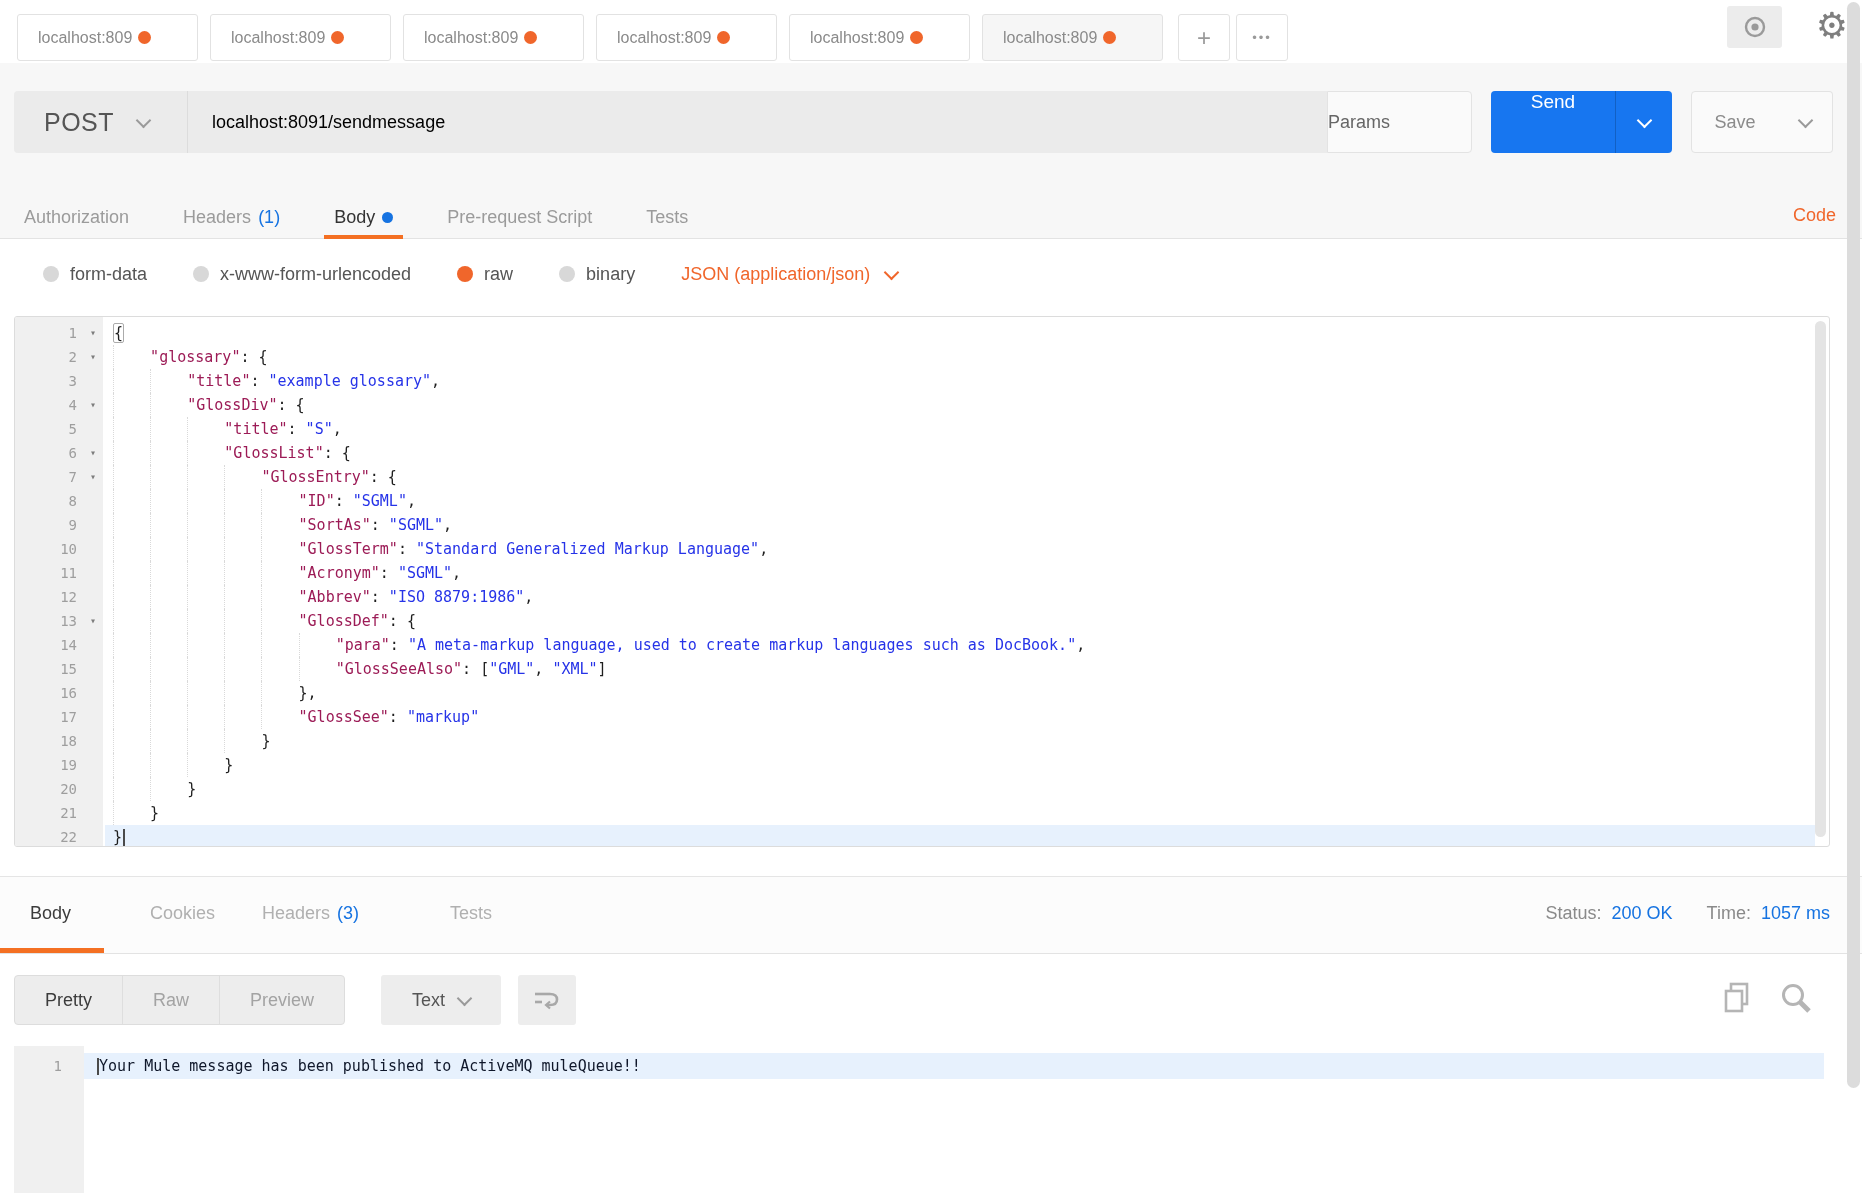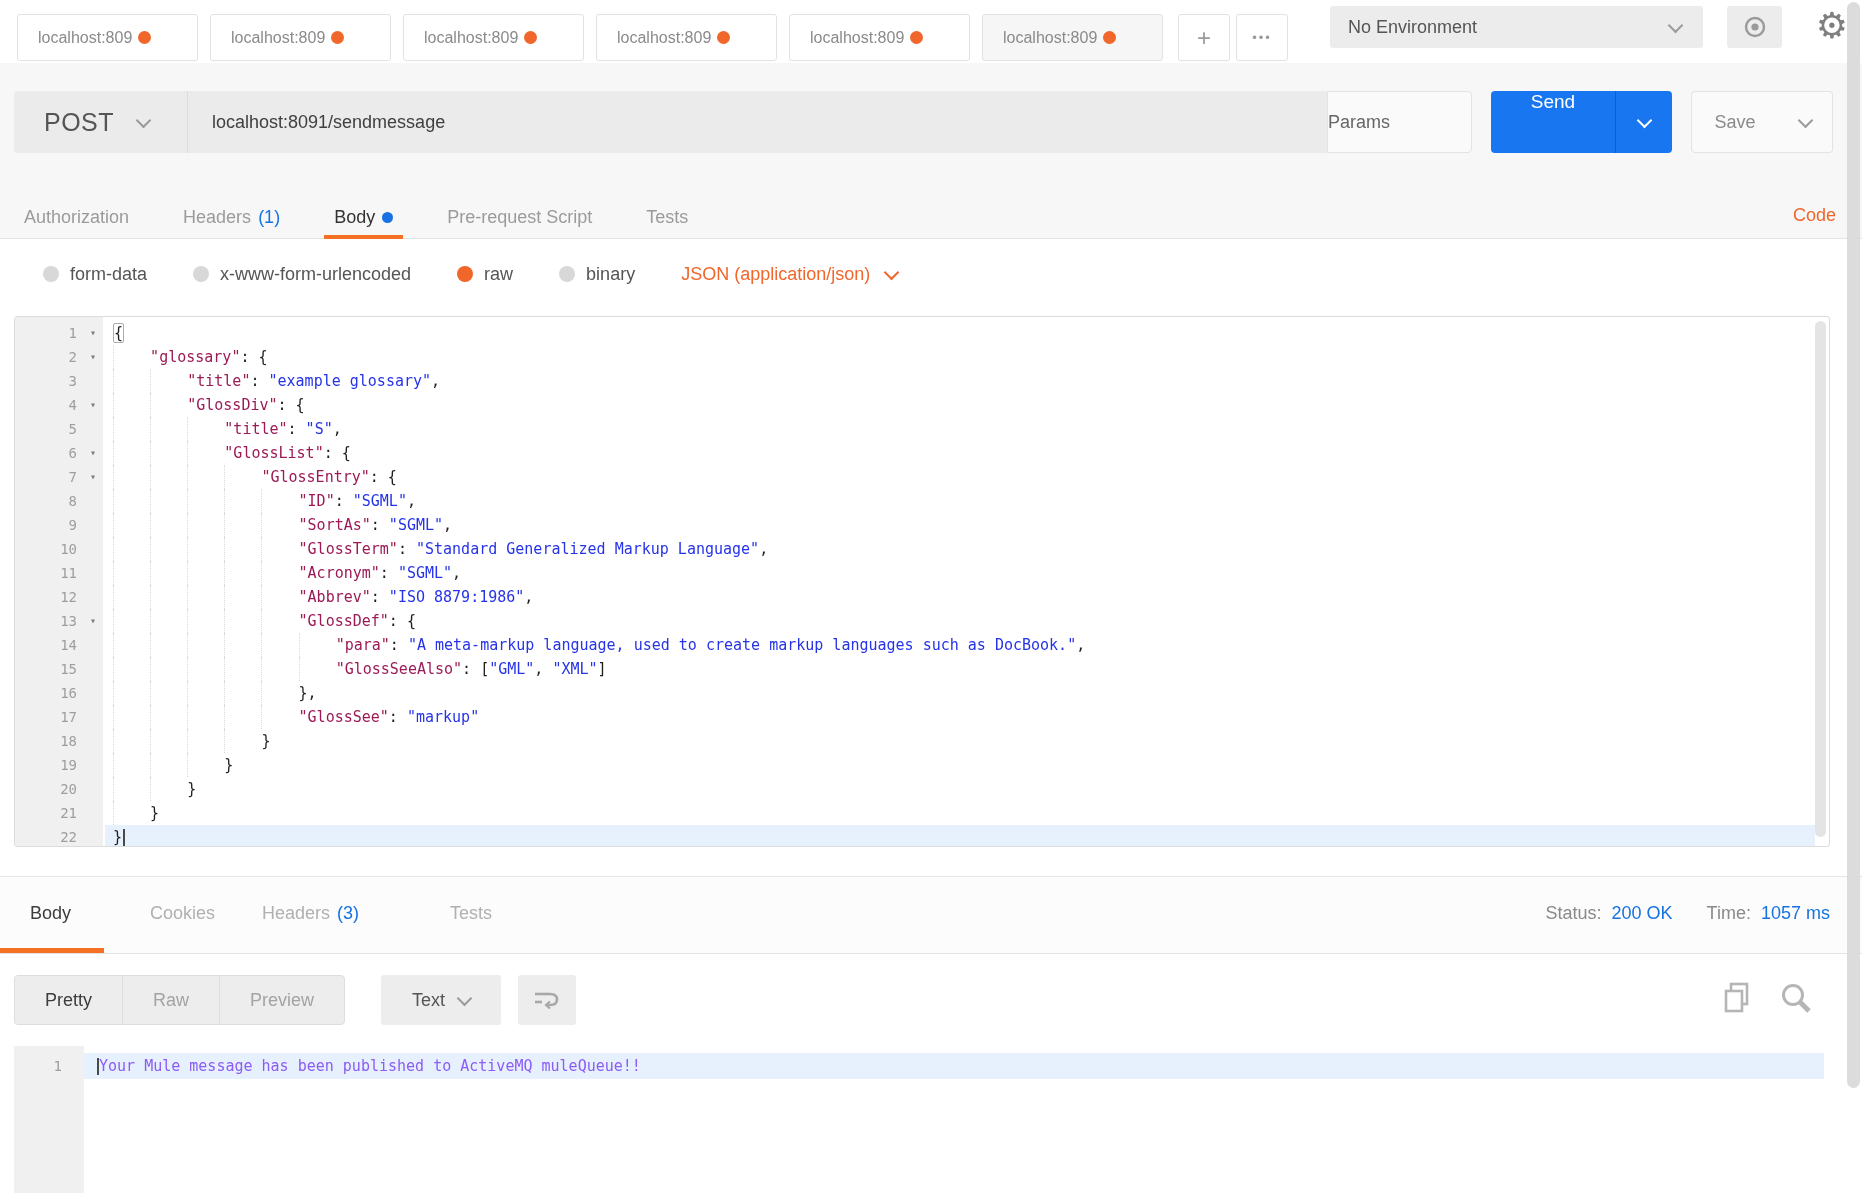--- a/index.html
+++ b/index.html
@@ -33,21 +33,21 @@
 
   
   .band{position:absolute;left:0;top:63px;width:1862px;height:176px;background:#f7f7f7;
         border-bottom:1px solid #e3e3e3;box-sizing:border-box;}
 
   .method-box{position:absolute;left:14px;top:91px;width:173px;height:62px;background:#ebebeb;
               border-radius:4px 0 0 4px;display:flex;align-items:center;}
   .method-label{margin-left:30px;font-size:25px;color:#555;letter-spacing:.5px;}
   .method-box .chev{margin-left:24px;}
   .url-input{position:absolute;left:187px;top:91px;width:1140px;height:62px;background:#ebebeb;border:none;
-             border-left:1px solid #dcdcdc;font-size:18px;color:#404040;padding:0 0 0 24px;outline:none;
+             border-left:1px solid #dcdcdc;font-size:18px;color:#000000;padding:0 0 0 24px;outline:none;
              font-family:"Liberation Sans",sans-serif;box-sizing:border-box;}
   .params-btn{position:absolute;left:1327px;top:91px;width:145px;height:62px;background:#fafafa;
               border:1px solid #e3e3e3;box-sizing:border-box;display:flex;align-items:center;justify-content:flex-start;
               font-size:18px;color:#666;border-radius:0 4px 4px 0;}
   .send-btn{position:absolute;left:1491px;top:91px;width:124px;height:62px;background:#1776F0;border-radius:4px 0 0 4px;
             display:flex;align-items:flex-start;justify-content:center;color:#fff;font-size:19px;}
   .send-chev{position:absolute;left:1615px;top:91px;width:57px;height:62px;background:#1776F0;border-radius:0 4px 4px 0;
              border-left:1px solid rgba(0,0,0,.18);box-sizing:border-box;display:flex;align-items:center;justify-content:center;}
   .save-btn{position:absolute;left:1691px;top:91px;width:88px;height:62px;background:#fafafa;border:1px solid #e3e3e3;
             box-sizing:border-box;border-radius:4px 0 0 4px;display:flex;align-items:center;justify-content:center;
@@ -116,21 +116,21 @@
   .search-btn{position:absolute;right:34px;top:8px;}
 
   
   .resp-body{position:absolute;left:14px;top:1046px;width:1816px;height:147px;overflow:hidden;background:#fff;}
   .resp-gutter{position:absolute;left:0;top:0;bottom:0;width:70px;background:#f0f0f0;}
   .resp-line{position:absolute;left:0;top:7px;right:6px;height:26px;display:flex;align-items:center;
              font-family:"DejaVu Sans Mono",monospace;font-size:15px;}
   .resp-ln{width:70px;padding-right:22px;box-sizing:border-box;text-align:right;color:#9e9e9e;font-size:14px;flex:none;
            font-family:"DejaVu Sans Mono",monospace;}
   .resp-code{flex:1;background:#e7f1fd;height:26px;display:flex;align-items:center;padding-left:12px;
-             white-space:pre;color:#8b5cf6;}
+             white-space:pre;color:#0f172a;}
 
   .win-scroll{position:absolute;right:2px;top:2px;width:13px;height:1086px;background:#dcdcdc;border-radius:7px;}
 </style>
 </head>
 <body>
 
 <div class="screen">
 
   <div class="browser-tabs">
       <div class="btab">
@@ -158,24 +158,20 @@
         <span class="btab-dot"></span>
       </div>
     </div>
   <div class="tab-btn new-tab">
       <span>+</span>
     </div>
   <div class="tab-btn more-tabs">
       <span>•••</span>
     </div>
 
-  <div class="env-select">
-    <span class="env-label">No Environment</span>
-    <span class="chev"></span>
-  </div>
   <div class="eye-btn">
     <svg width="30" height="24" viewBox="0 0 30 24">
       <circle cx="15" cy="12" r="9" fill="none" stroke="#9a9a9a" stroke-width="2.4"></circle>
       <circle cx="15" cy="12" r="3.6" fill="#9a9a9a"></circle>
     </svg>
   </div>
   <div class="gear-btn">
     <span>⚙</span>
   </div>
 

